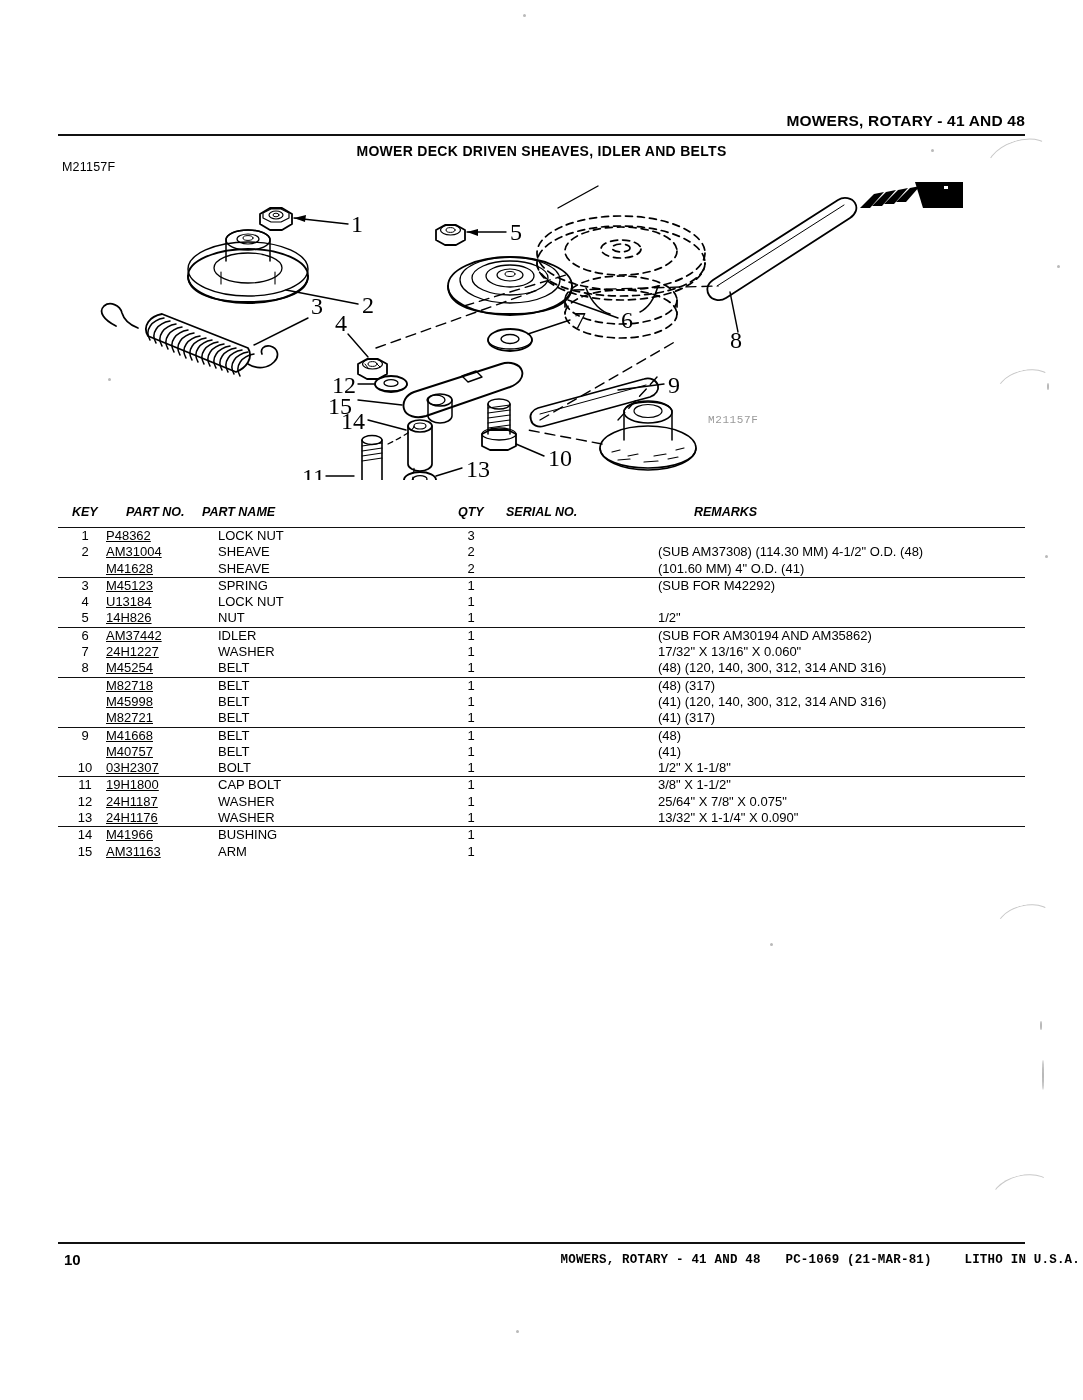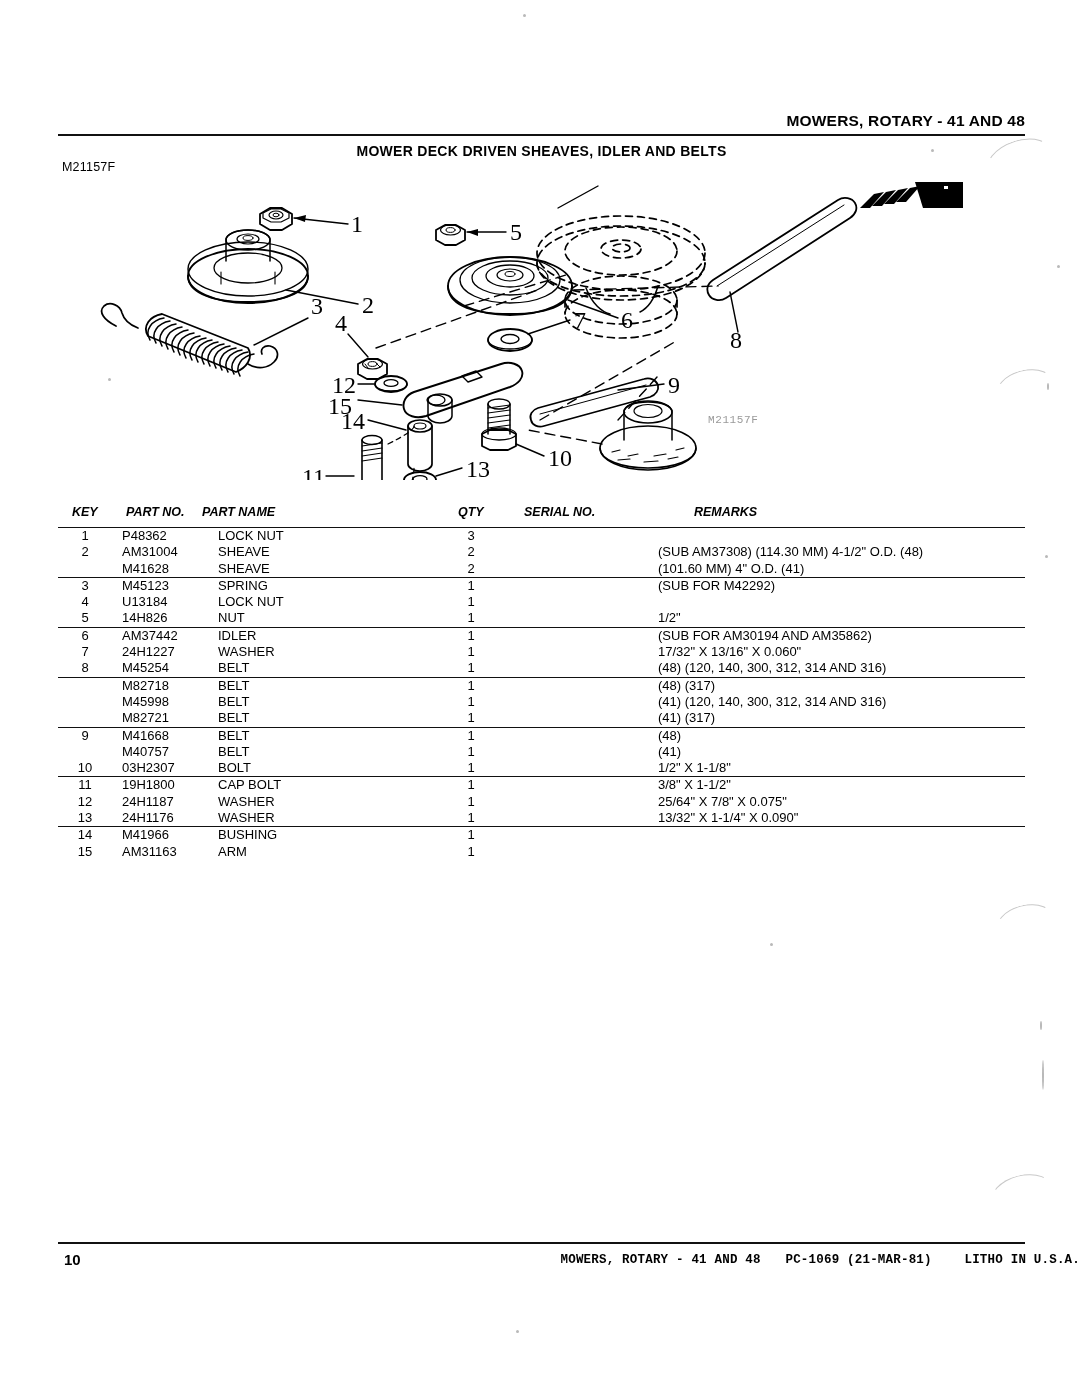--- a/index.html
+++ b/index.html
@@ -97,36 +97,36 @@
     position: absolute;
     font-size: 12.5px;
     font-style: italic;
     font-weight: bold;
     white-space: nowrap;
   }
   .col-key   { left: 14px; text-align: center; }
   .col-part  { left: 68px; }
   .col-name  { left: 144px; }
   .col-qty   { left: 400px; }
-  .col-ser   { left: 466px; }
+  .col-ser   { left: 448px; }
   .col-rem   { left: 636px; }
 
   .trow {
     position: relative;
     height: 16.3px;
     font-size: 13px;
     white-space: nowrap;
   }
   .trow > span {
     position: absolute;
     top: 0;
     line-height: 16.3px;
   }
   .c-key  { left: 14px; width: 26px; text-align: center; }
-  .c-part { left: 64px; }
+  .c-part { left: 48px; text-decoration: underline; }
   .c-name { left: 160px; }
   .c-qty  { left: 400px; width: 26px; text-align: center; }
   .c-ser  { left: 450px; }
   .c-rem  { left: 600px; }
 
   .rule-top {
     border-top: 1.6px solid #111;
   }
   .rule-head {
     border-top: 1.6px solid #111;

